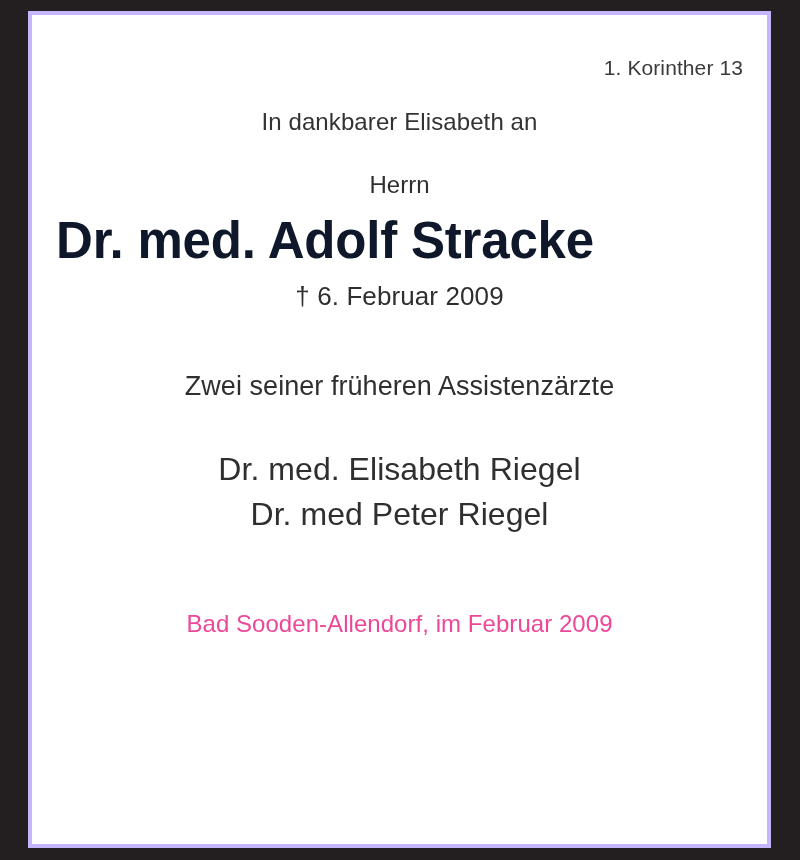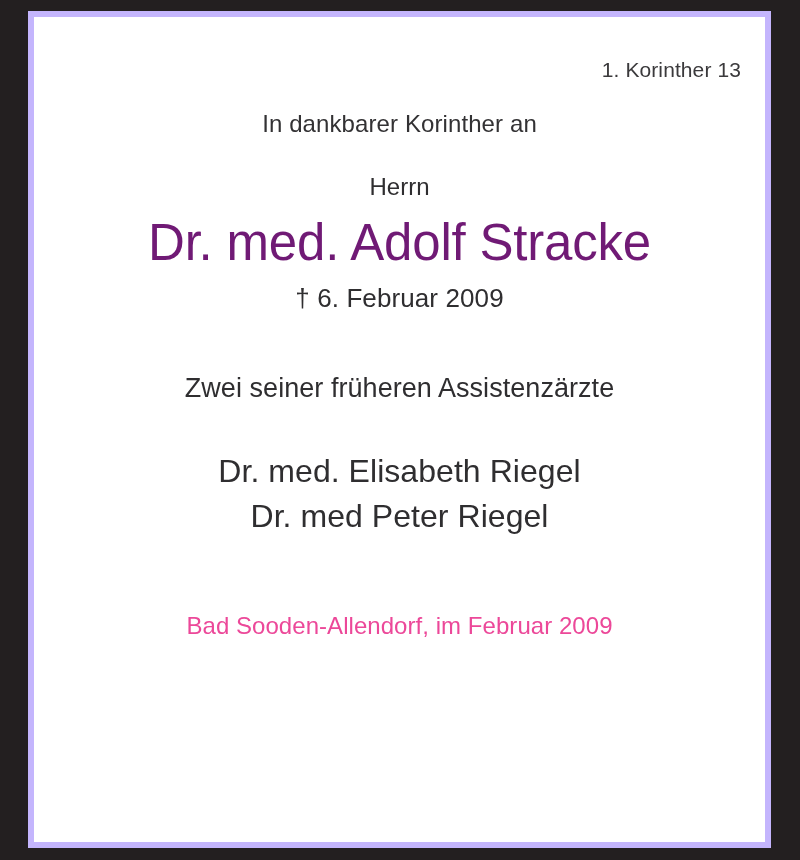--- a/index.html
+++ b/index.html
@@ -20,21 +20,21 @@
   }
 
   
   .notice-card {
     position: absolute;
     left: 28px;
     top: 11px;
     right: 29px;
     bottom: 12px;
     background: #ffffff;
-    border: 6px solid #c4b5fd;
+    border: 4px solid #c4b5fd;
     box-sizing: border-box;
     overflow: hidden;
   }
 
   .notice-inner {
     position: absolute;
     left: 0;
     right: 0;
     top: 0;
     bottom: 0;
@@ -63,24 +63,24 @@
 
   .honorific {
     text-align: center;
     font-size: 24px;
     color: #2f2e30;
     margin-top: 39px;
     line-height: 1;
   }
 
   .deceased-name {
-    text-align: center;
+    text-align: left;
     font-size: 51px;
-    font-weight: 400;
-    color: #701a75;
+    font-weight: 700;
+    color: #0f172a;
     margin-top: 17px;
     line-height: 1.04;
     letter-spacing: -0.2px;
   }
 
   .death-date {
     text-align: center;
     font-size: 26px;
     color: #2f2e30;
     margin-top: 16px;
@@ -134,21 +134,21 @@
 </style>
 </head>
 <body>
 
 <div class="page">
   <div class="notice-card">
     <div class="notice-inner">
 
       <div class="scripture-ref">1. Korinther 13</div>
 
-      <div class="memorial-lead">In dankbarer Korinther an</div>
+      <div class="memorial-lead">In dankbarer Elisabeth an</div>
 
       <div class="honorific">Herrn</div>
 
       <div class="deceased-name">Dr. med. Adolf Stracke</div>
 
       <div class="death-date">† 6. Februar 2009</div>
 
       <div class="tribute-block">
       </div>
 

